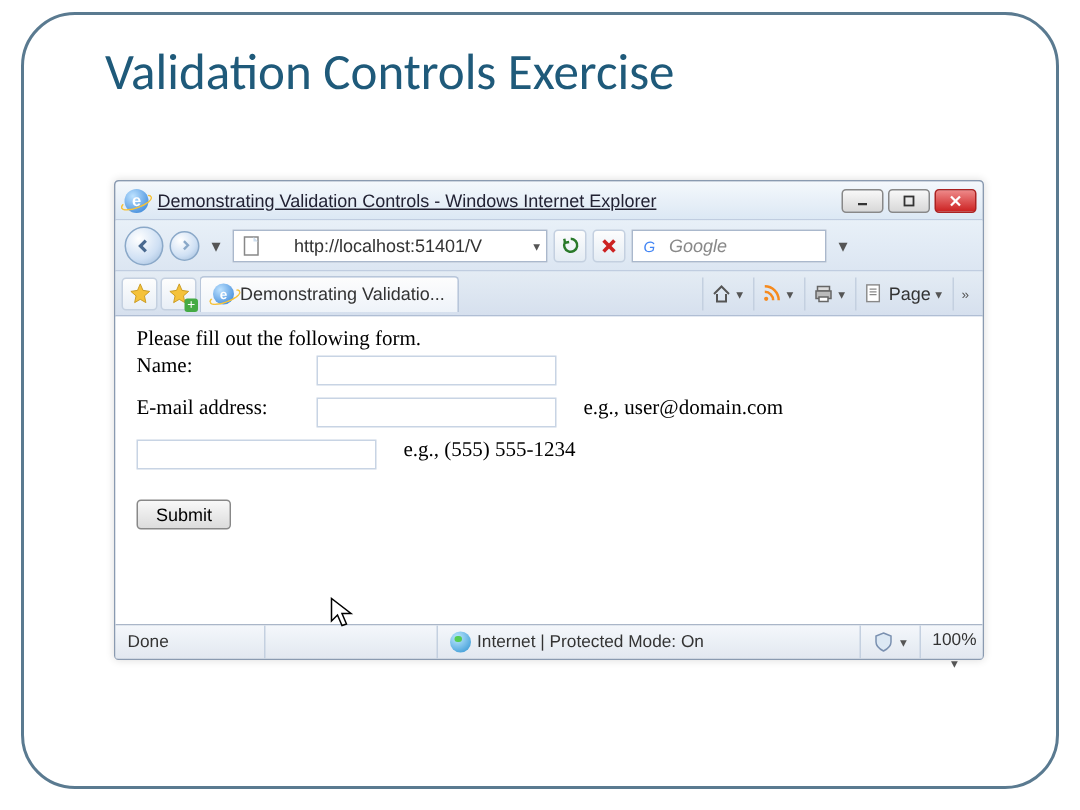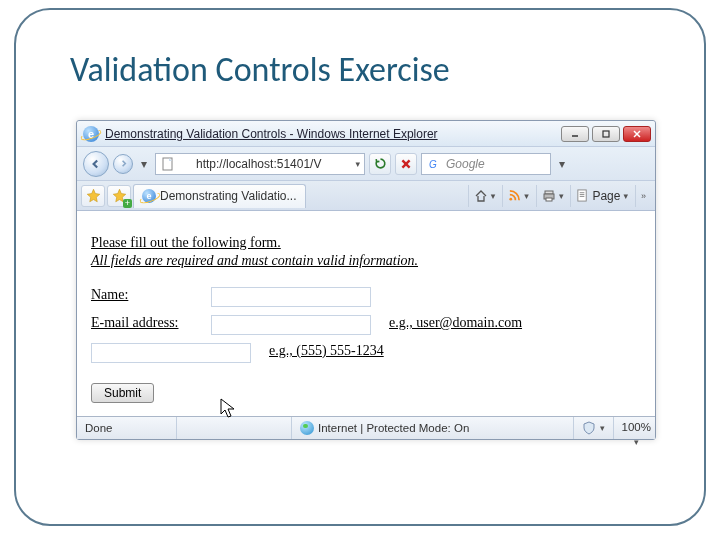--- a/index.html
+++ b/index.html
@@ -19,21 +19,20 @@
     border-radius: 36px;
     padding: 0;
   }
   .slide-title {
     position: absolute;
     left: 54px; top: 18px;
     font-family: Calibri, "Segoe UI", sans-serif;
     font-size: 34px;
     color: #1f5a7a;
     font-weight: 400;
-    margin-top: 21px;
   }
   .browser {
     position: absolute;
     left: 60px; top: 110px;
     width: 580px; height: 320px;
     background: linear-gradient(#e8f0f8, #d8e4f0);
     border: 1px solid #8a9ab0;
     border-radius: 3px;
     box-shadow: 0 0 6px rgba(0,0,0,0.15);
     display: flex;
@@ -153,26 +152,25 @@
     display:flex;align-items:center;gap:3px;
     color:#333;
     border-left:1px solid #c4d0e0;
   }
   .chev { font-size:9px; color:#555; }
 
   .content {
     flex:1;
     background:#fff;
     border-bottom:1px solid #aab6c8;
-    padding: 24px 14px;
+    padding: 8px 14px;
     font-family: "Times New Roman", serif;
     font-size: 14px;
     color:#000;
     overflow:hidden;
-    text-decoration:underline;
   }
   .content .instr1 { margin:0 0 2px 0; }
   .content .instr2 { font-style: italic; margin:0 0 18px 0; }
   .form-row { display:flex; align-items:flex-start; margin-bottom:8px; }
   .form-row label { width: 120px; }
   .form-row input[type=text] {
     width: 160px; height:20px;
     border:1px solid #c8d4e4;
     background:#fff;
     font-family: inherit;
@@ -367,21 +365,20 @@
         <span>Page</span>
         <span class="chev">▾</span>
       </div>
       <div class="tool-btn">
         <span class="chev">»</span>
       </div>
     </div>
 
     <div class="content">
       <p class="instr1">Please fill out the following form.</p>
-      <p class="instr2">All fields are required and must contain valid information.</p>
 
       <div class="form-row">
         <label>Name:</label>
         <input type="text" style="">
       </div>
       <div class="form-row">
         <label>E-mail address:</label>
         <input type="text" style="">
         <span class="hint">e.g., user@domain.com</span>
       </div>

